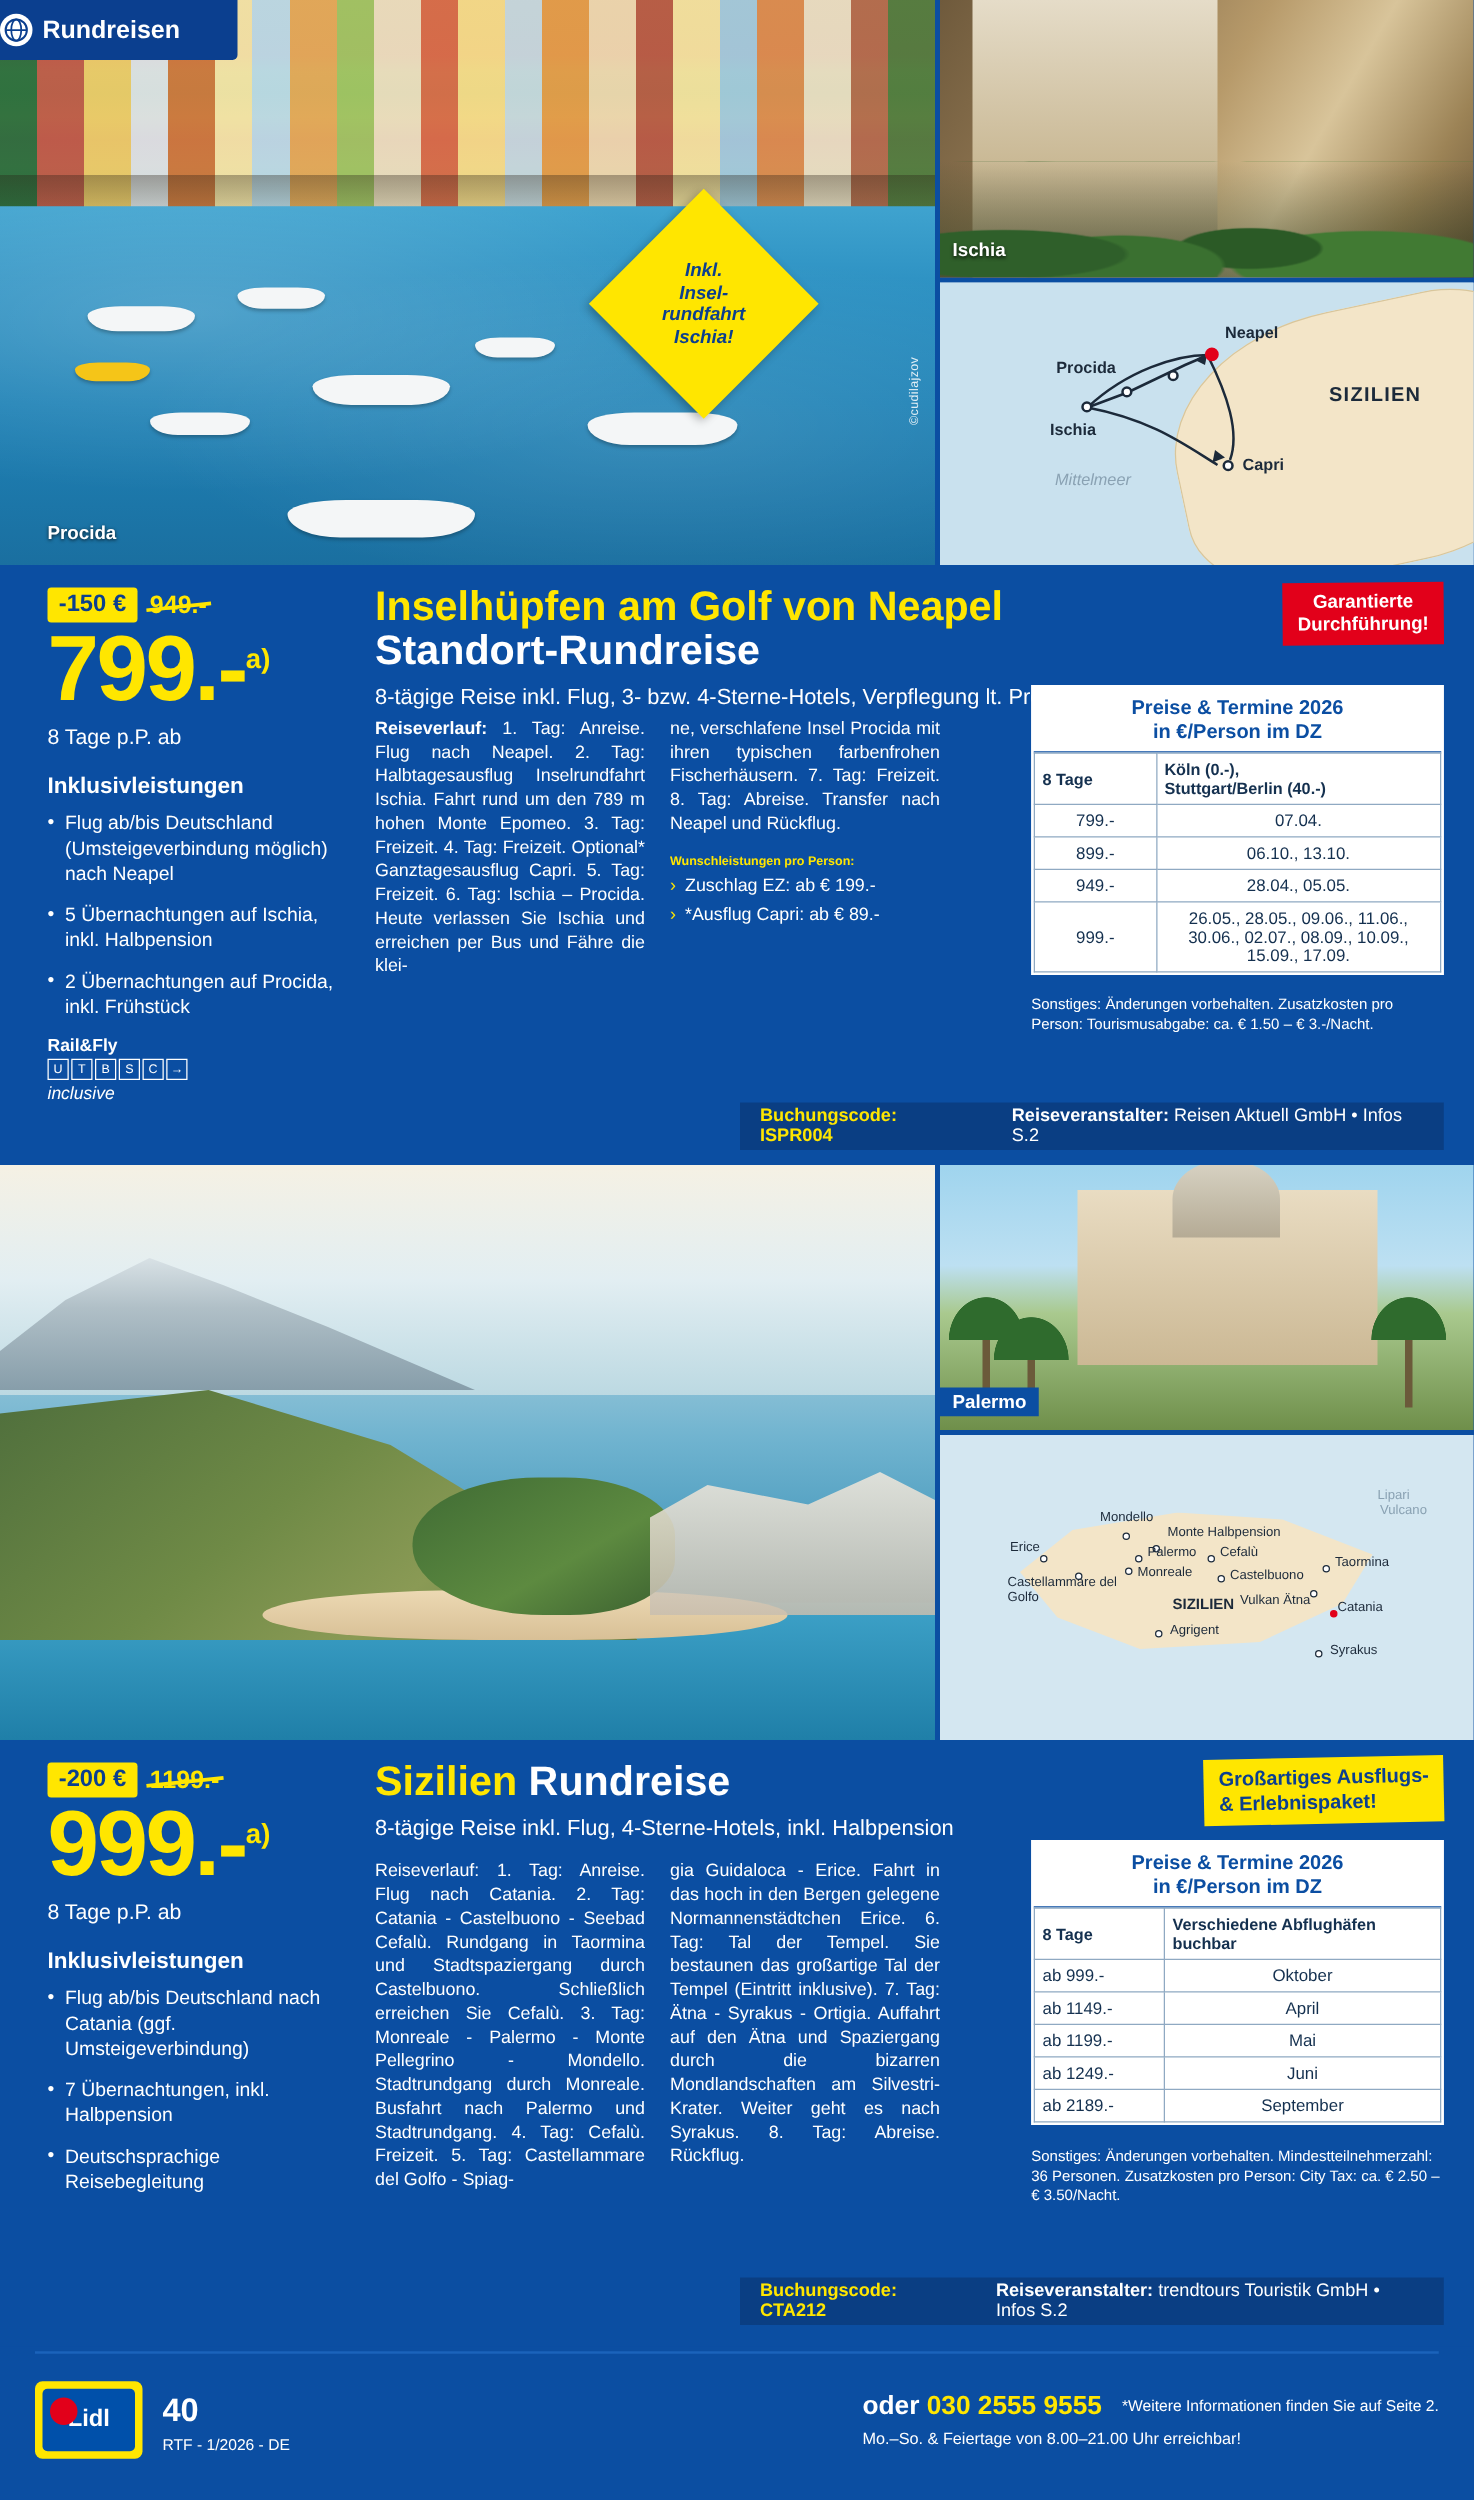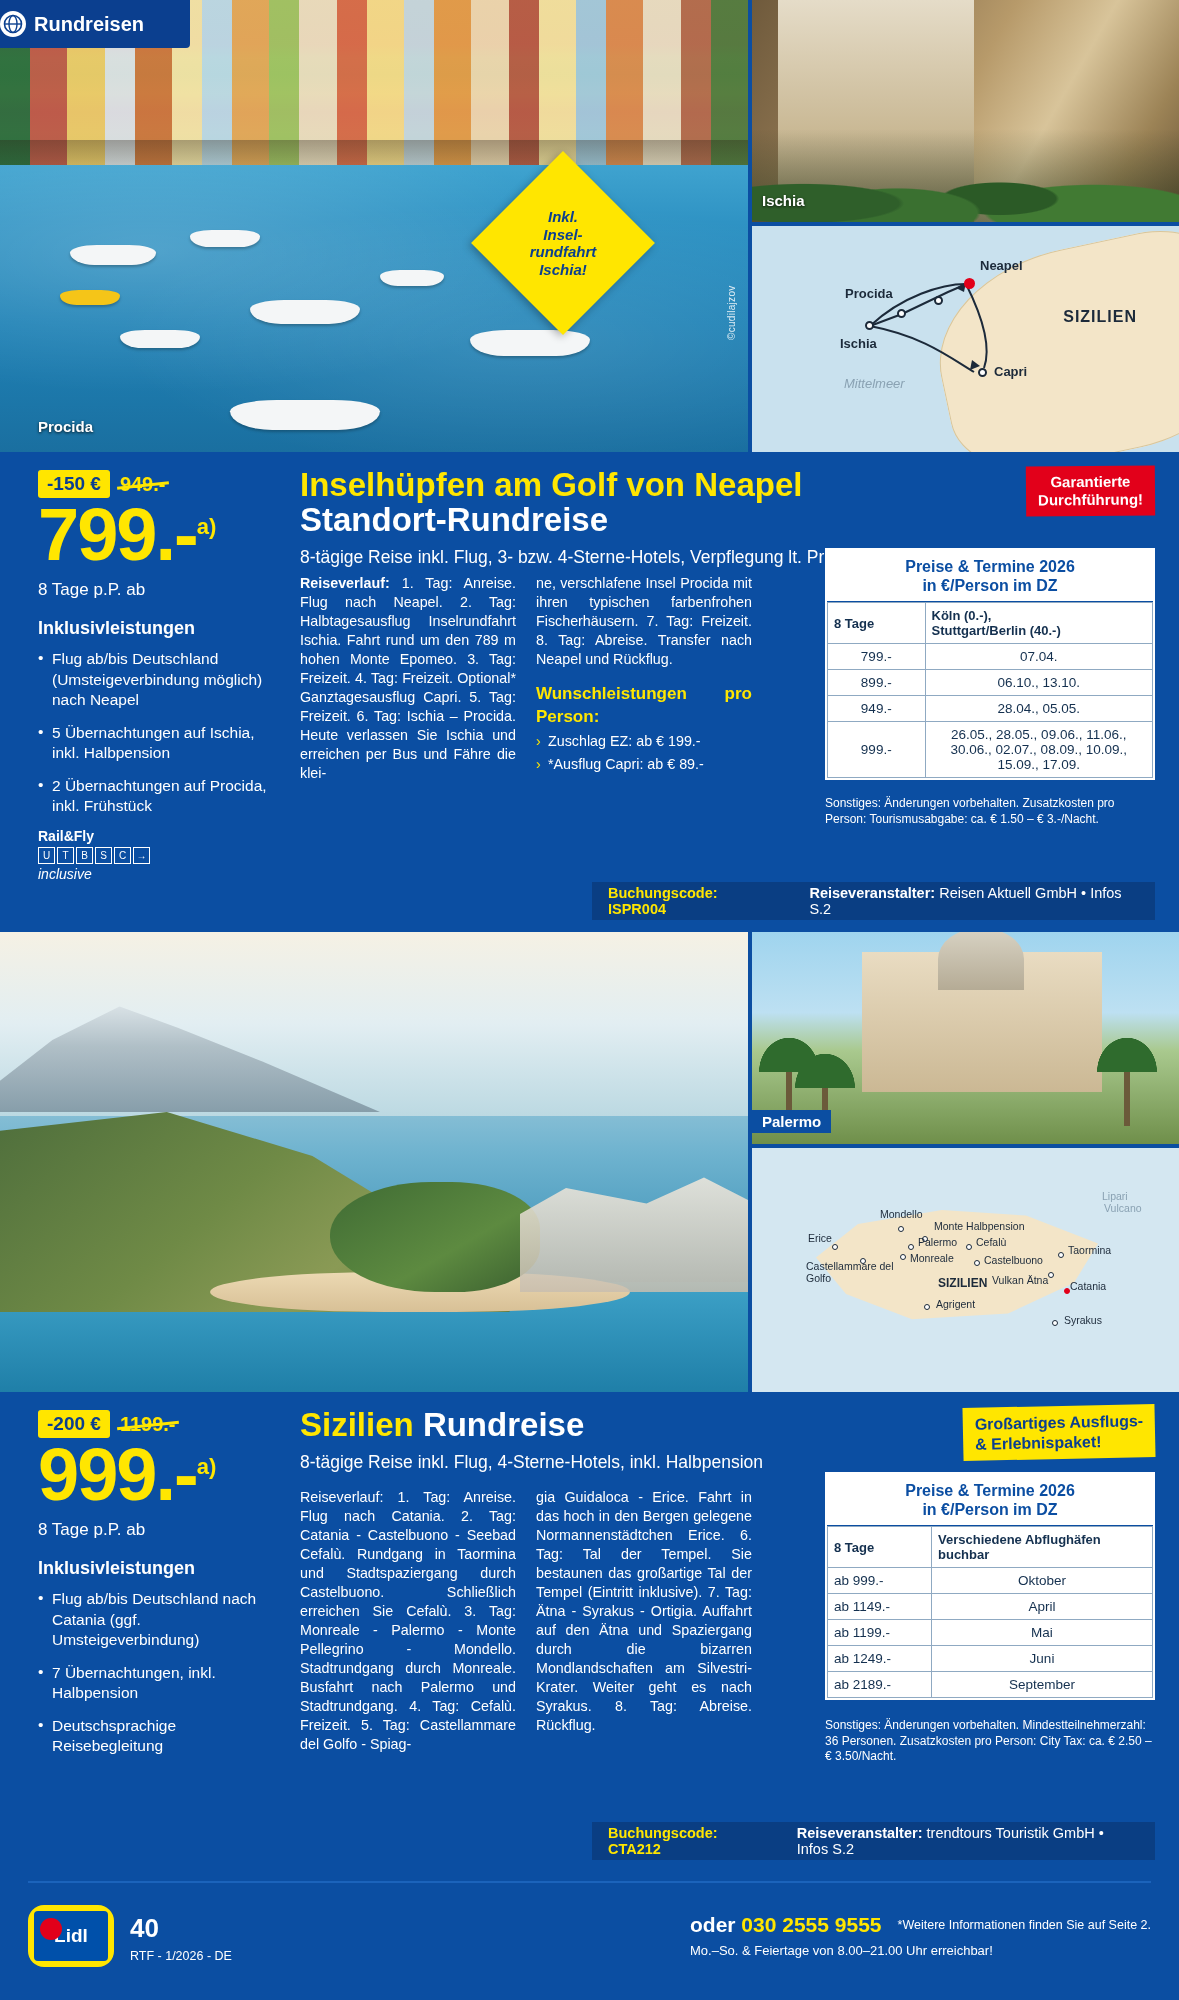--- a/index.html
+++ b/index.html
@@ -184,21 +184,21 @@
   }
   .badge-yellow {
     position:absolute; right: 24px; top: 14px; background:#ffe600; color:#0b3f8f;
     font-weight:800; font-size:16px; text-align:left; padding: 7px 12px; line-height:1.22;
     transform: rotate(-1.2deg);
   }
 
   .textcols { position: absolute; left: 8px; top: 122px; width: 452px; display:flex; gap: 20px; }
   .tcol { width: 216px; color:#fff; font-size: 14.3px; line-height: 1.33; text-align: justify; }
   .tcol b { font-weight: 800; }
-  .wunsch-title { color:#ffe600; font-weight:800; font-size:17px; margin-top: 14px; }
+  .wunsch-title { color:#ffe600; font-weight:800; font-size:10px; margin-top: 14px; }
   .wunsch li { list-style:none; position:relative; padding-left:12px; margin-top:4px; font-size:14.3px;}
   .wunsch li:before { content:"›"; position:absolute; left:0; color:#ffe600;}
 
   
   .ptable {
     position: absolute; right: 24px; top: 96px; width: 330px; background:#fff; color:#14304f;
     border: 2px solid #fff;
   }
   .ptable .pt-head {
     background:#fff; text-align:center; font-weight:800; color:#0b4ea2; font-size:16px;
@@ -278,21 +278,21 @@
   }
 
   
   .offer2 { position: absolute; left:0; top: 1392px; width: 1179px; height: 485px; background:#0b4ea2;}
 
   
   .footer { position:absolute; left:0; top: 1877px; width:1179px; height: 123px; background:#0b4ea2;}
   .footer .rule { position:absolute; left: 28px; right: 28px; top: 4px; height:2px; background:#1b63bb; }
   .lidl-logo {
     position:absolute; left: 28px; top: 28px; width: 86px; height: 62px; background:#ffe600;
-    border-radius: 16px; display:flex; align-items:center; justify-content:center;
+    border-radius: 6px; display:flex; align-items:center; justify-content:center;
   }
   .lidl-logo .inner {
     width: 74px; height: 50px; background:#0050aa; border-radius: 4px;
     display:flex; align-items:center; justify-content:center; color:#fff; font-weight:800; font-size: 19px;
     position: relative;
   }
   .lidl-logo .inner:before {
     content:""; position:absolute; left: 6px; top: 7px; width: 22px; height: 22px; background:#e2001a;
     border-radius: 50%;
   }

